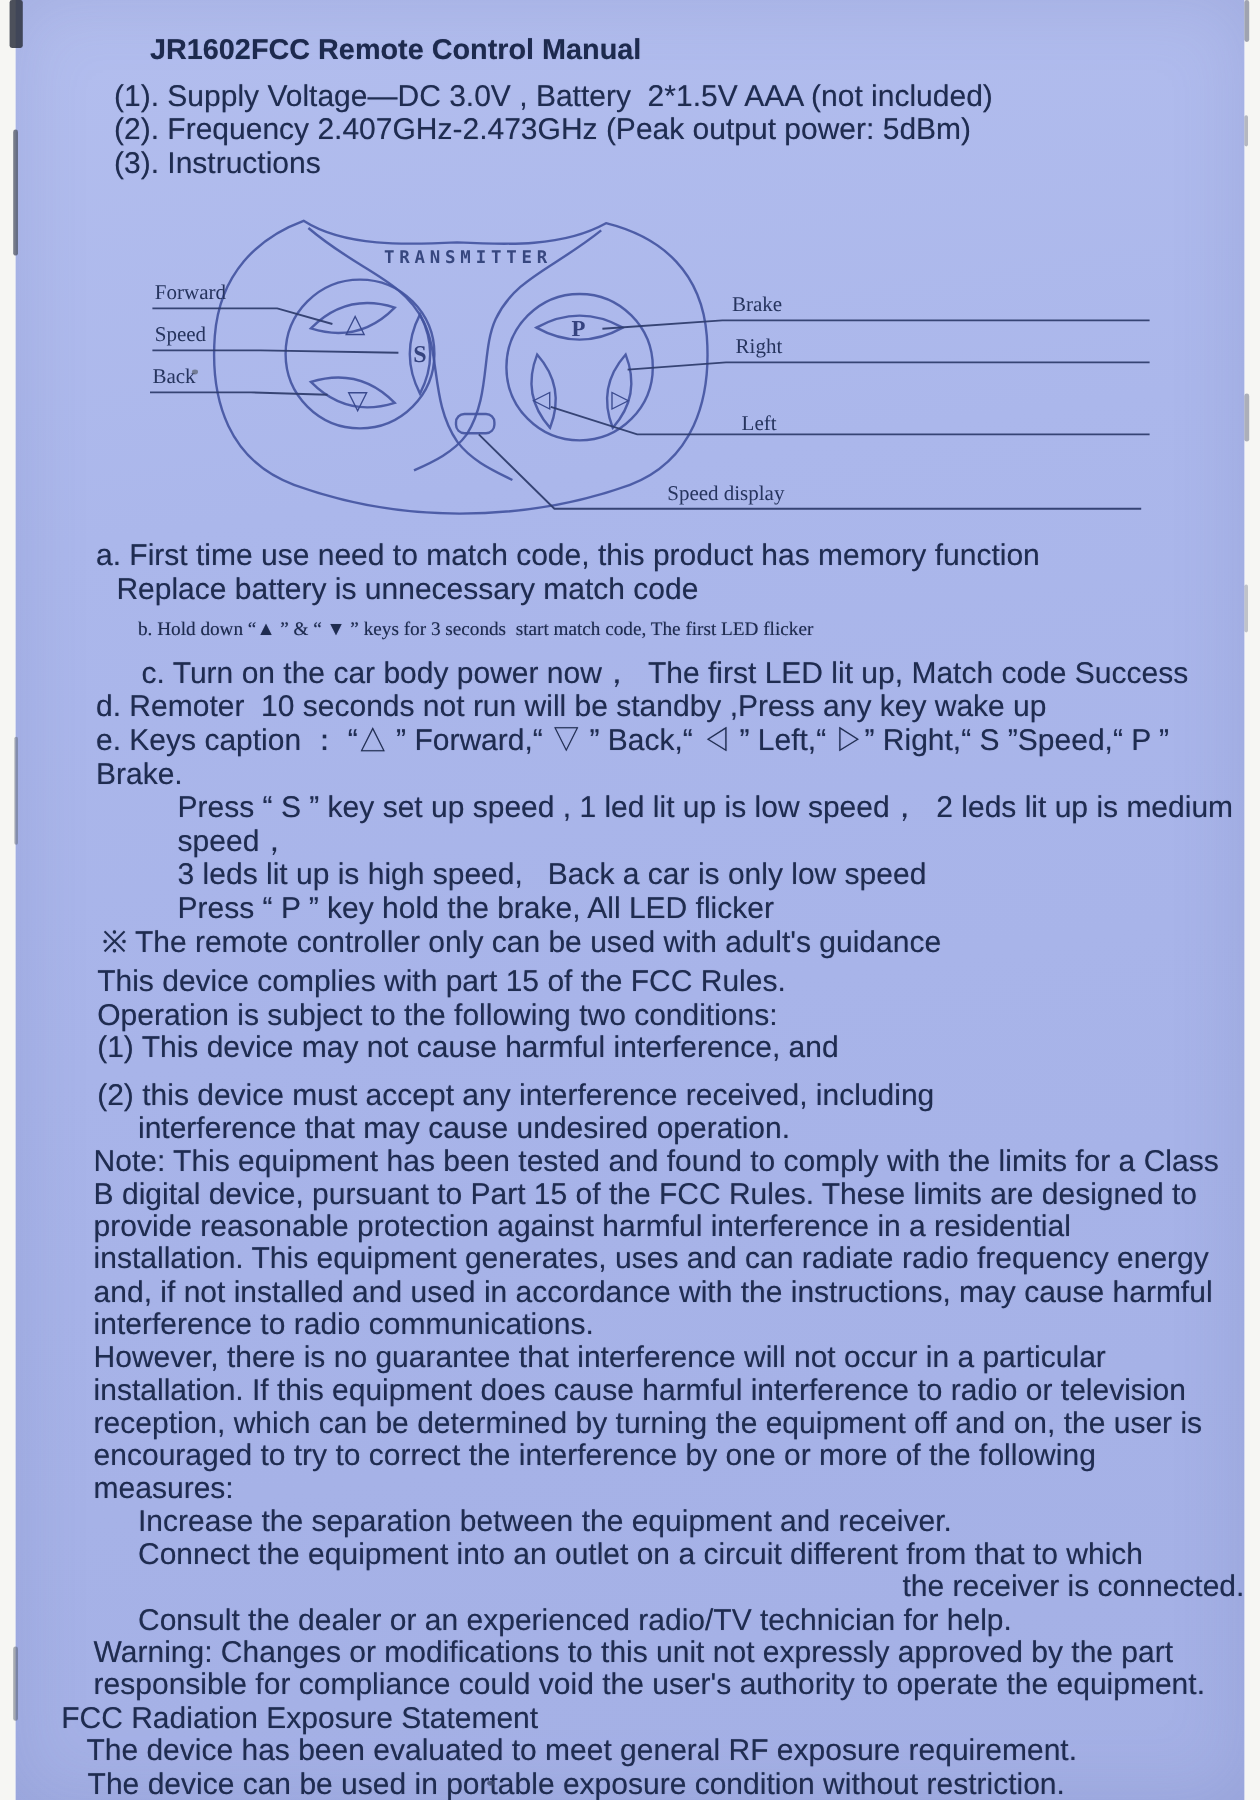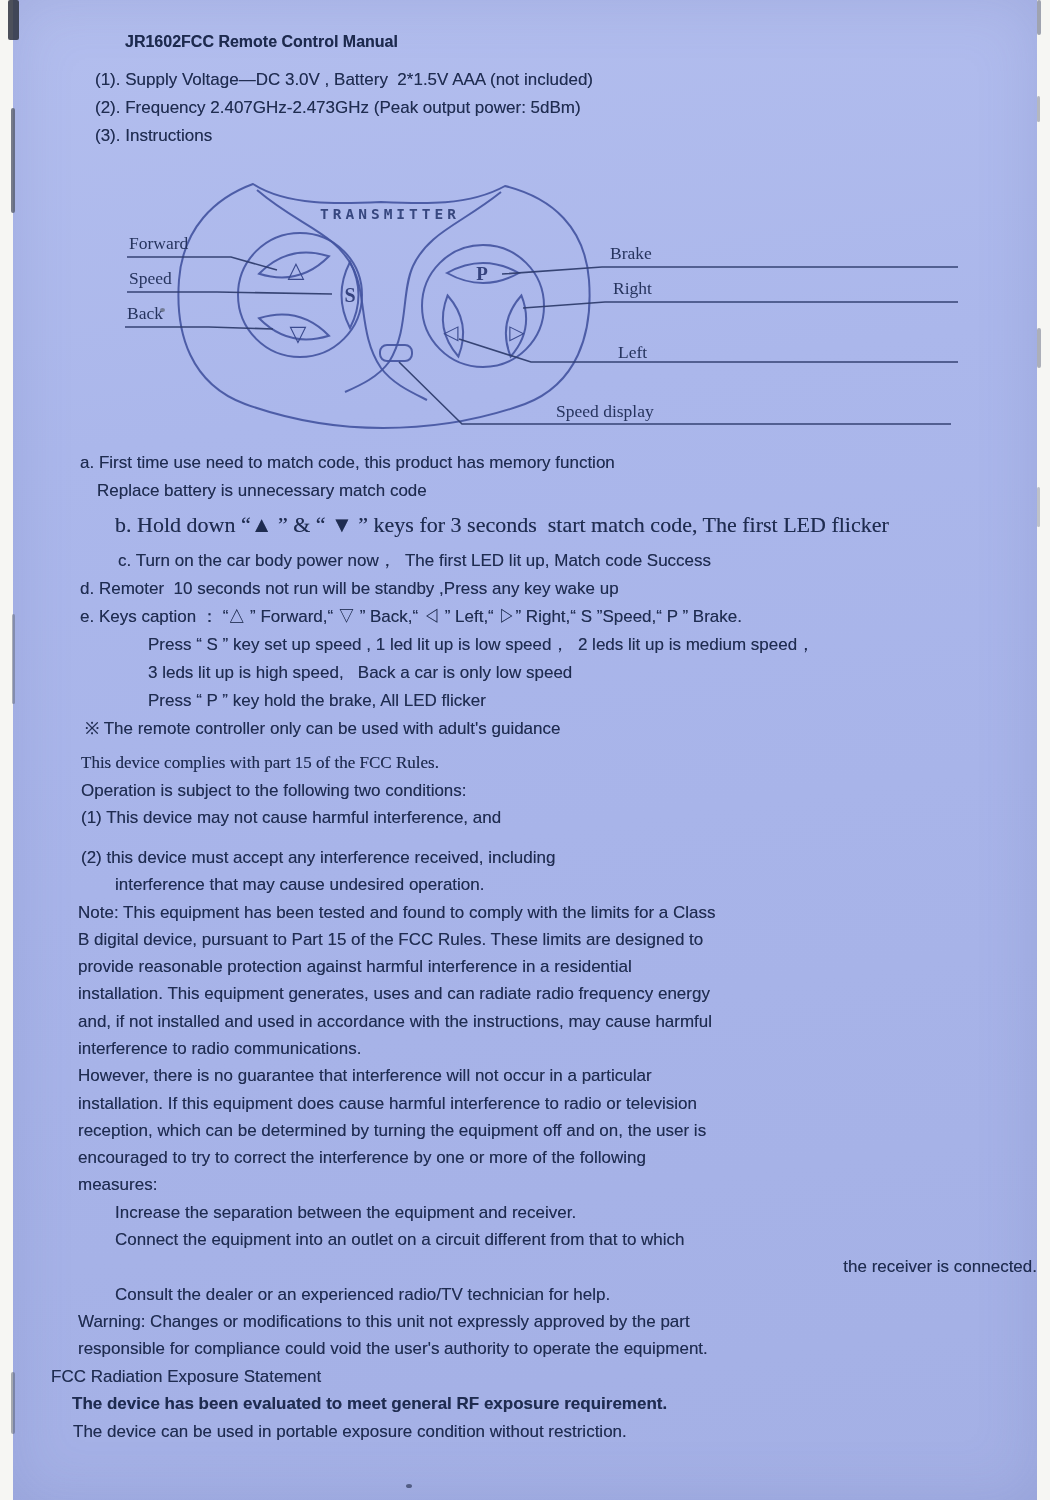--- a/index.html
+++ b/index.html
@@ -7,40 +7,40 @@
     position:relative;width:1050px;height:1500px;overflow:hidden;
     background:#f6f6f3;
     font-family:"Liberation Sans",sans-serif;
   }
   .paper{
     position:absolute;top:0;bottom:0;left:13px;right:13px;
     background:linear-gradient(172deg,#b3beee 0%,#abb7eb 28%,#a8b4e9 55%,#a4b0e5 100%);
     box-shadow:inset 0 0 60px rgba(90,100,160,0.18);
     color:#212e54;
   }
-  .ln{white-space:pre-wrap;font-size:17px;line-height:28px;color:#1f2c50;
+  .ln{white-space:pre-wrap;font-size:25px;line-height:28px;color:#1f2c50;
       text-shadow:0 0 0.6px rgba(31,44,80,0.55);}
-  .title{margin:26px 0 8px 112px;font-size:16px;font-weight:bold;line-height:32px;color:#1d2a4e;}
+  .title{margin:26px 0 8px 112px;font-size:24px;font-weight:bold;line-height:32px;color:#1d2a4e;}
   .spec{margin-left:82px;}
   .diagram{display:block;margin:28px 0 6px 100px;}
   .ind-a{margin-left:67px;}
   .ind-a2{margin-left:84px;}
-  .serifline{margin-left:102px;margin-top:7px;font-family:"Liberation Serif",serif;font-size:22px;line-height:26px;}
+  .serifline{margin-left:102px;margin-top:7px;font-family:"Liberation Serif",serif;font-size:16px;line-height:26px;}
   .ind-c{margin-left:105px;margin-top:9px;}
   .ind-e2{margin-left:135px;}
   .guidance{margin-left:72px;}
   .fcc{margin-left:68px;line-height:27.5px;margin-top:7px;}
   .fcc-cont{margin-left:102px;line-height:27.5px;}
   .body-p{margin-left:65px;line-height:27.3px;}
   .measure{margin-left:102px;line-height:27.3px;}
   .measure-cont{margin-left:100px;line-height:27.3px;text-align:right;}
   .r1{margin-left:38px;line-height:27.5px;}
-  .r2{margin-left:59px;line-height:27.5px;font-weight:bold;}
+  .r2{margin-left:59px;line-height:27.5px;}
   .r3{margin-left:60px;line-height:27.5px;}
-  .first-fcc{margin-top:6px;font-family:Liberation Serif, serif;}
+  .first-fcc{margin-top:6px;}
   
   .mk{position:absolute;border-radius:2px;}
   .mk1{left:8px;top:0;width:11px;height:40px;background:#2e3340;opacity:.85;}
   .mk2{left:11px;top:108px;width:4px;height:105px;background:#565d6e;opacity:.8;}
   .mk3{left:12px;top:614px;width:3px;height:90px;background:#6a7184;opacity:.55;}
   .mk8{left:11px;top:1372px;width:4px;height:62px;background:#565d6e;opacity:.5;}
   .mk4{right:9px;top:0;width:4px;height:35px;background:#7b8093;opacity:.7;}
   .mk5{right:10px;top:96px;width:3px;height:26px;background:#8a8f9f;opacity:.6;}
   .mk6{right:9px;top:328px;width:4px;height:40px;background:#7b8093;opacity:.6;}
   .mk7{right:10px;top:487px;width:3px;height:40px;background:#8a8f9f;opacity:.5;}

